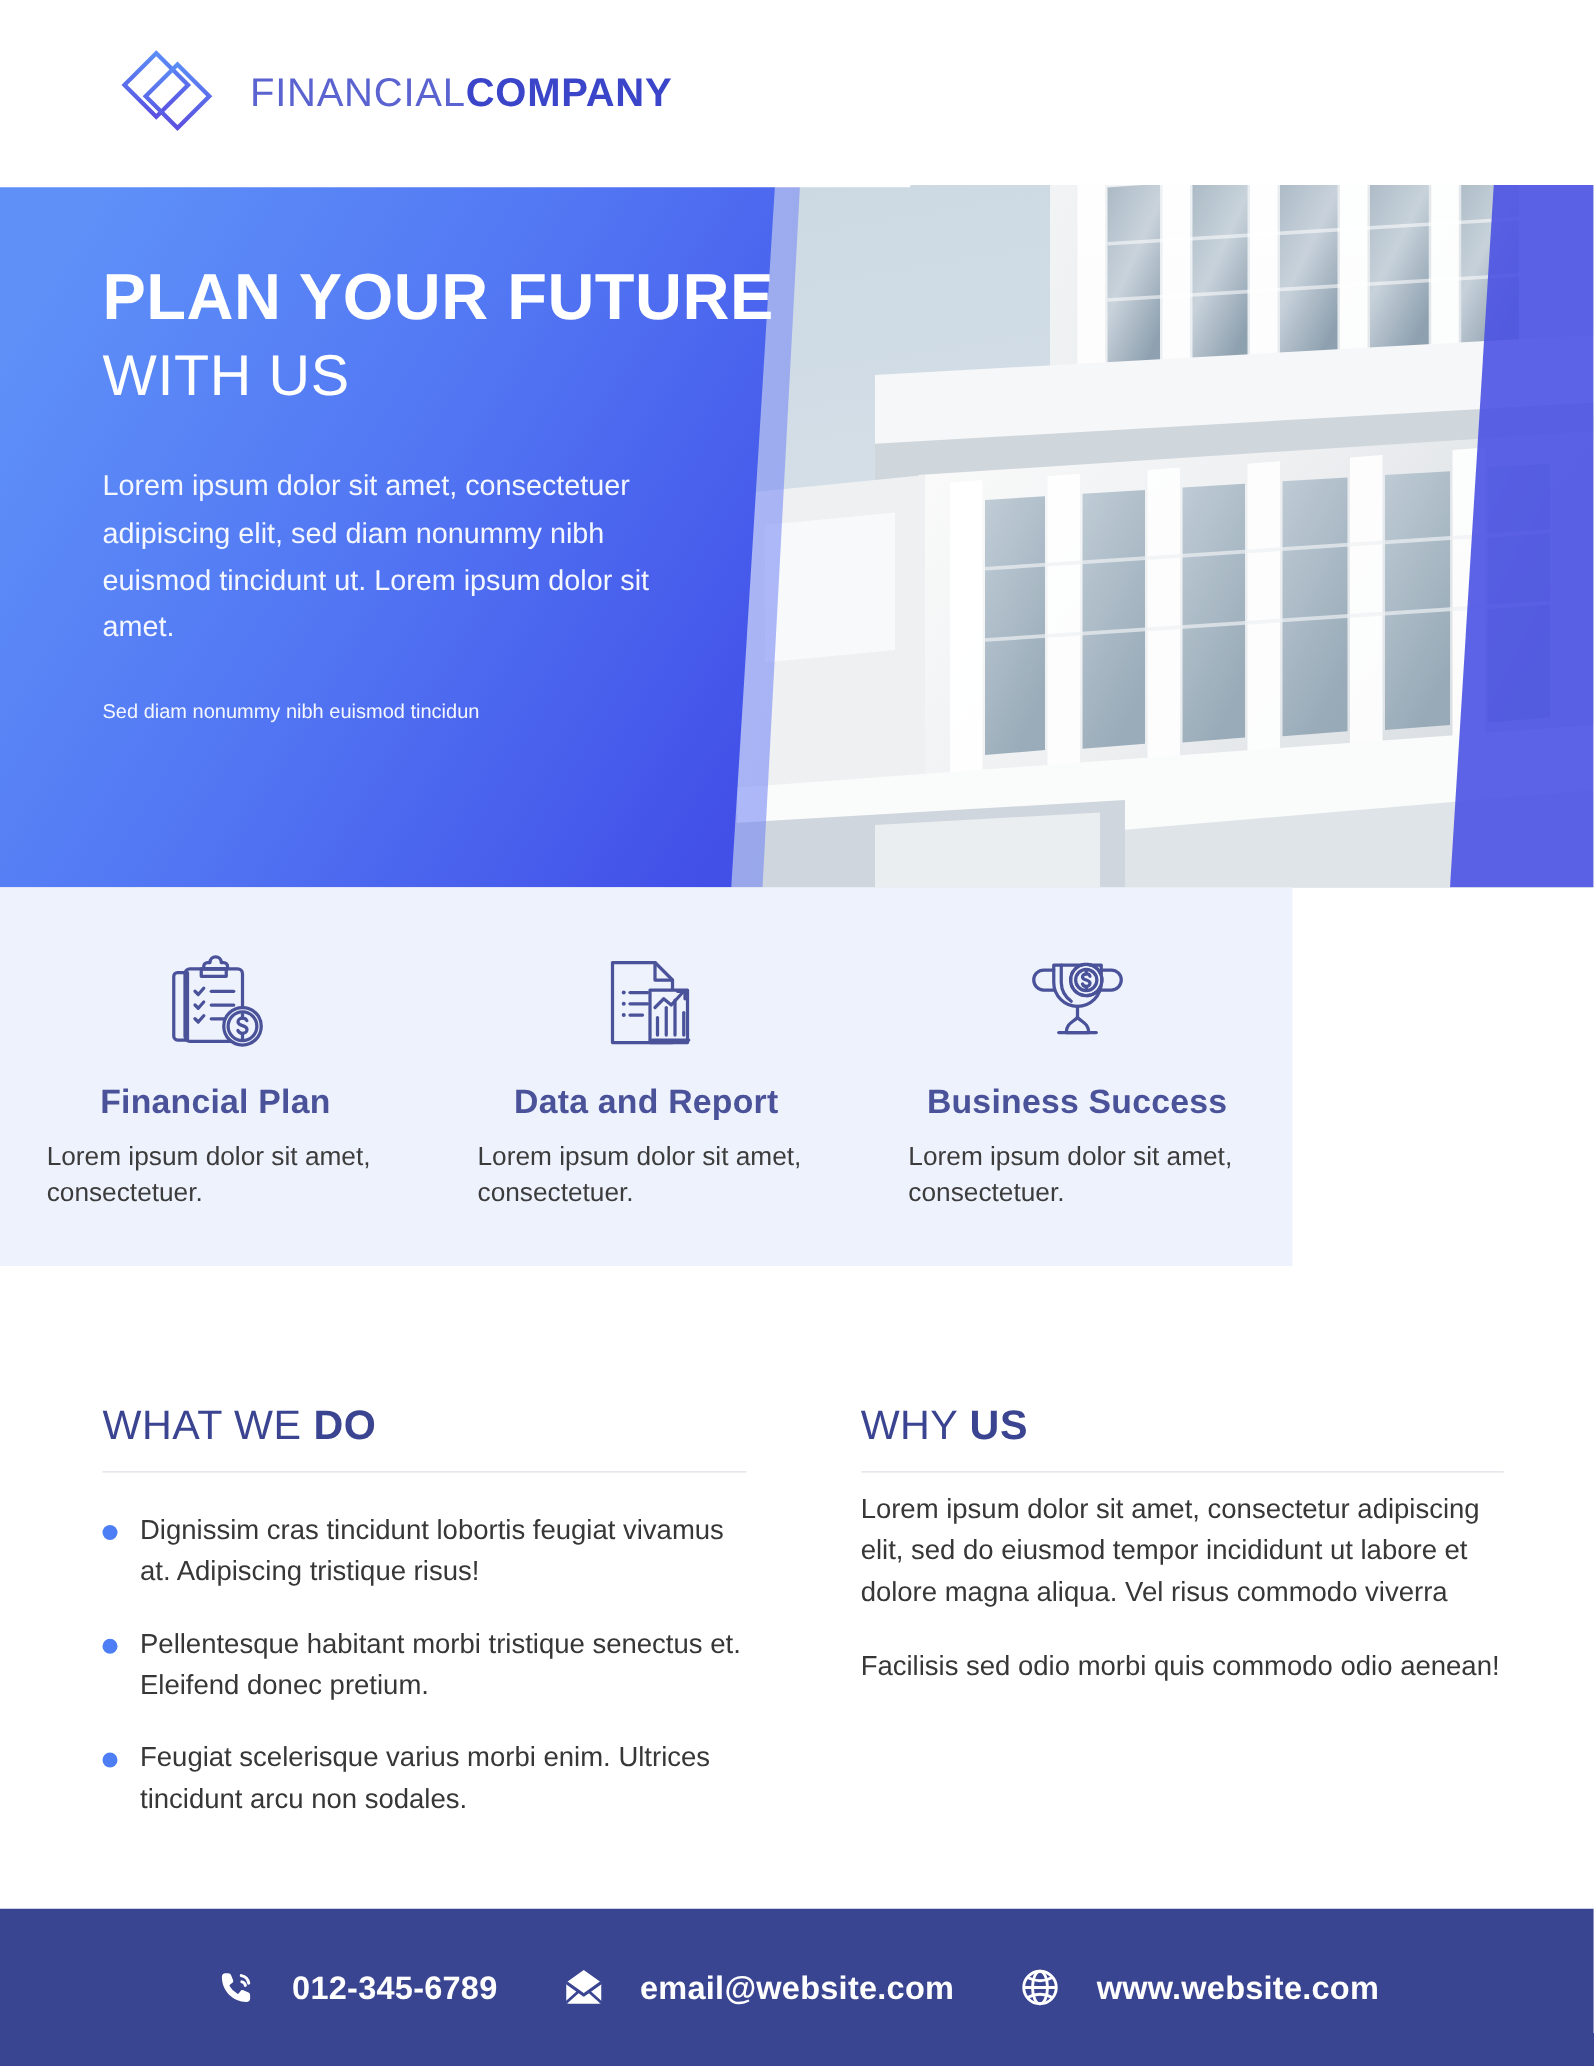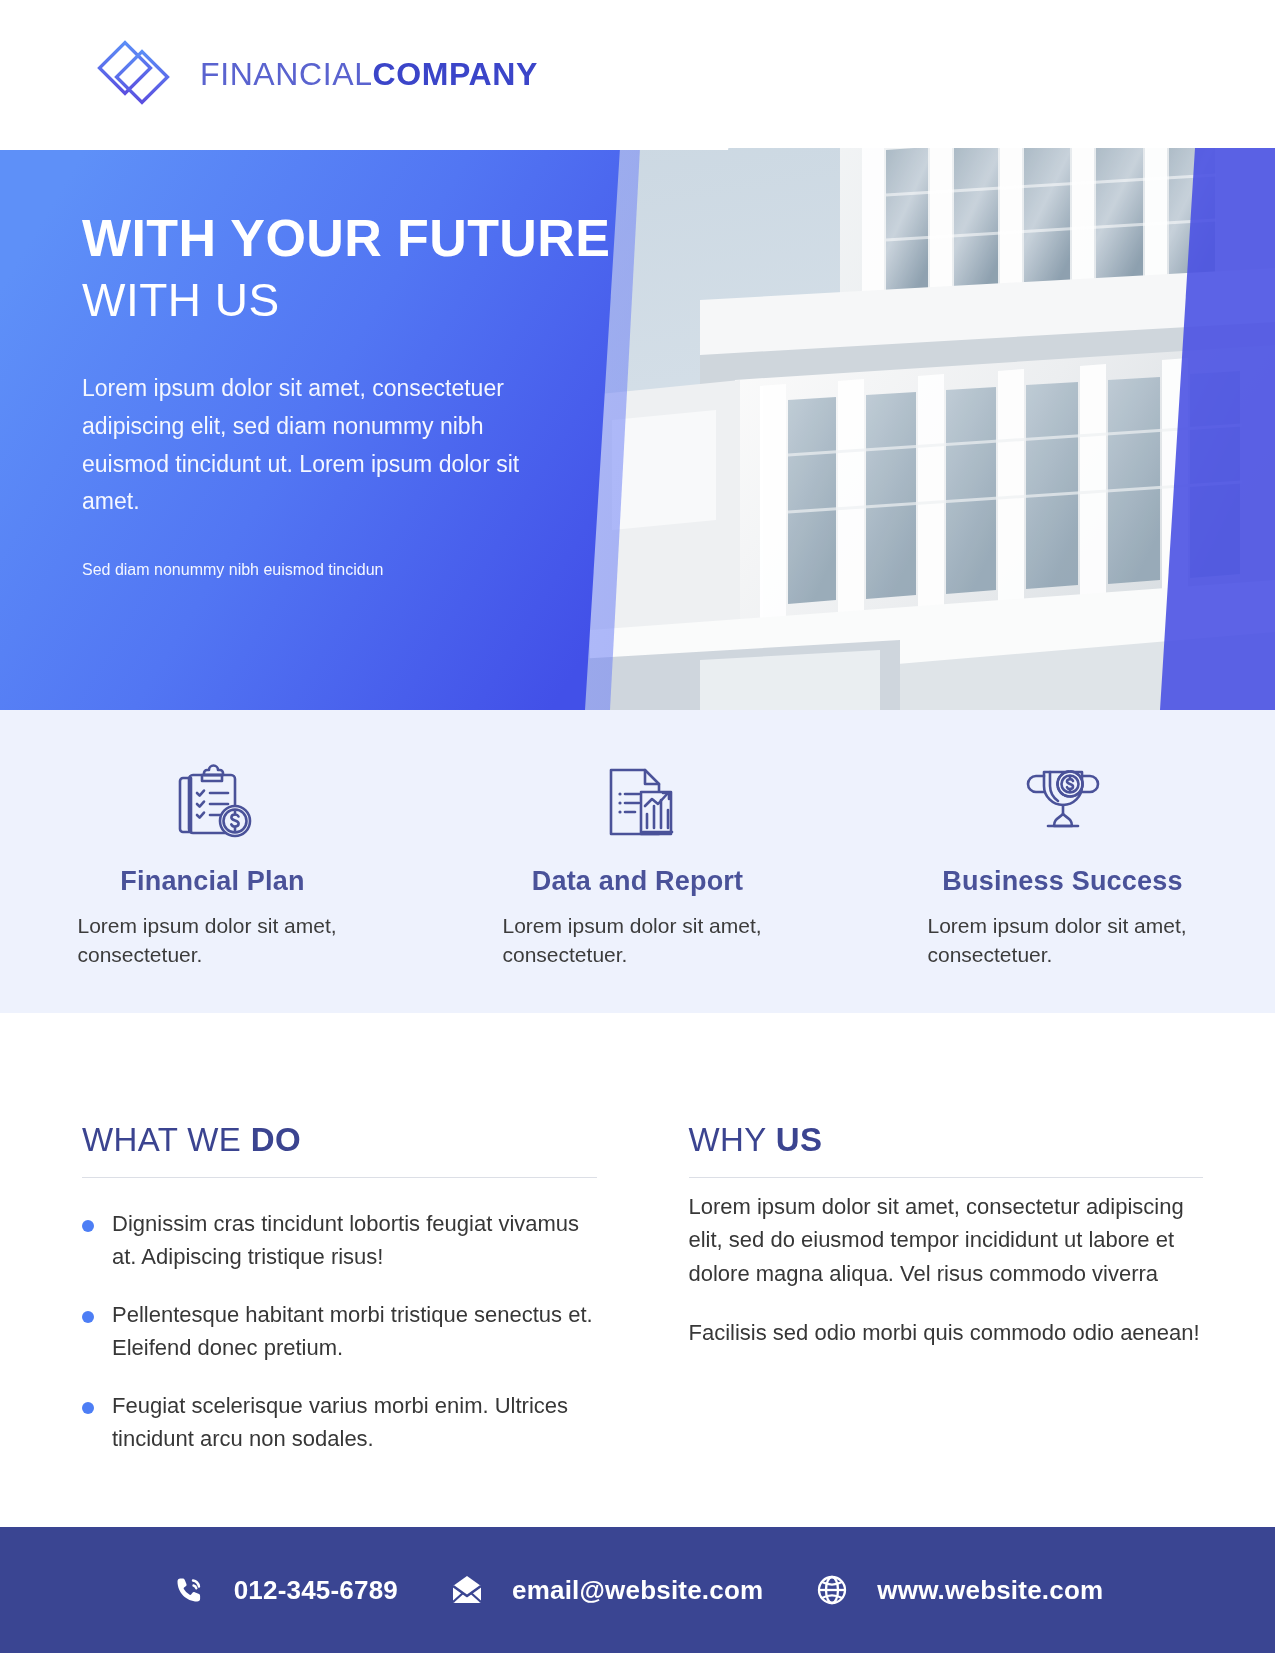--- a/index.html
+++ b/index.html
@@ -95,21 +95,21 @@
     font-weight: 300;
     line-height: 1.65;
     color: #f4f7ff;
     max-width: 440px;
   }
 
   
   .features {
     position: absolute;
     top: 710px; left: 0;
-    width: 1275px; height: 303px;
+    width: 1034px; height: 303px;
     background: #eef2fd;
     display: flex;
   }
   .feature {
     flex: 1 1 0;
     display: flex; flex-direction: column;
     align-items: center;
     padding-top: 52px;
   }
   .feature-icon { width: 86px; height: 80px; }
@@ -322,21 +322,21 @@
       </defs>
 
       <polygon points="560,0 640,0 610,562 530,562" fill="url(#heroG2)" opacity="0.55"></polygon>
 
       <polygon points="0,0 620,0 585,562 0,562" fill="url(#heroG)"></polygon>
 
       <polygon points="1195,0 1275,0 1275,562 1160,562" fill="#4b52e3" opacity="0.9"></polygon>
     </svg>
 
     <div class="hero-content">
-      <div class="hero-title-1">WITH YOUR FUTURE</div>
+      <div class="hero-title-1">PLAN YOUR FUTURE</div>
       <div class="hero-title-2">WITH US</div>
       <div class="hero-body">Lorem ipsum dolor sit amet, consectetuer adipiscing elit, sed diam nonummy nibh euismod tincidunt ut. Lorem ipsum dolor sit amet.</div>
       <div class="hero-body-2">Sed diam nonummy nibh euismod tincidun</div>
     </div>
   </div>
 
   <svg class="header-wedge" viewBox="0 0 1275 150" preserveAspectRatio="none">
     <polygon points="0,0 760,0 728,150 0,150" fill="#ffffff"></polygon>
   </svg>
 

